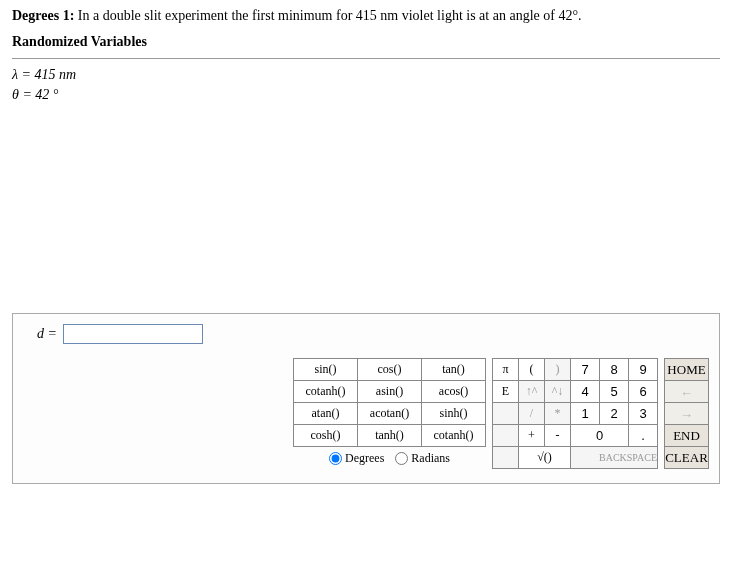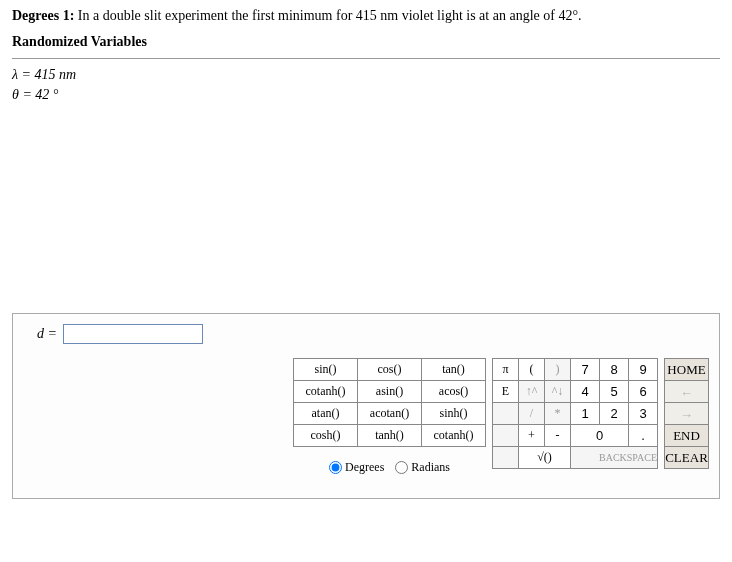--- a/index.html
+++ b/index.html
@@ -21,21 +21,21 @@
     table { border-collapse: collapse; }
     td { border: 1px solid #888; text-align: center; vertical-align: middle; font-size: 12px; font-family: "Times New Roman", serif; background: #fff; cursor: pointer; user-select: none; }
     .func-table td { width: 64px; height: 22px; }
     .num-table td { width: 26px; height: 22px; }
     .num-table td.wide { width: 52px; }
     .num-table td.wider { width: 78px; padding-left: 28px; }
     .ctrl-table td { width: 44px; height: 22px; font-size: 13px; background: #e8e4dc; }
     .ctrl-table td.ghost { color: #b5b5b5; background: #f0eee8; }
     .mode-row td { border: none; background: transparent; }
     .mode { padding: 4px 0; text-align: center; font-size: 12px; }
-    .radio { display: inline-flex; align-items: center; gap: 3px; margin: 9px 4px; }
+    .radio { display: inline-flex; align-items: center; gap: 3px; margin: 0 4px; }
     .radio input { cursor: pointer; }
     .dim { color: #999; background: #f5f5f5; }
     .numcell { font-family: Arial, sans-serif; font-size: 13px; }
     .root { font-family: serif; }
   </style>
 </head>
 <body>
 
 <div class="problem-header">
   <b>Degrees 1:</b>

